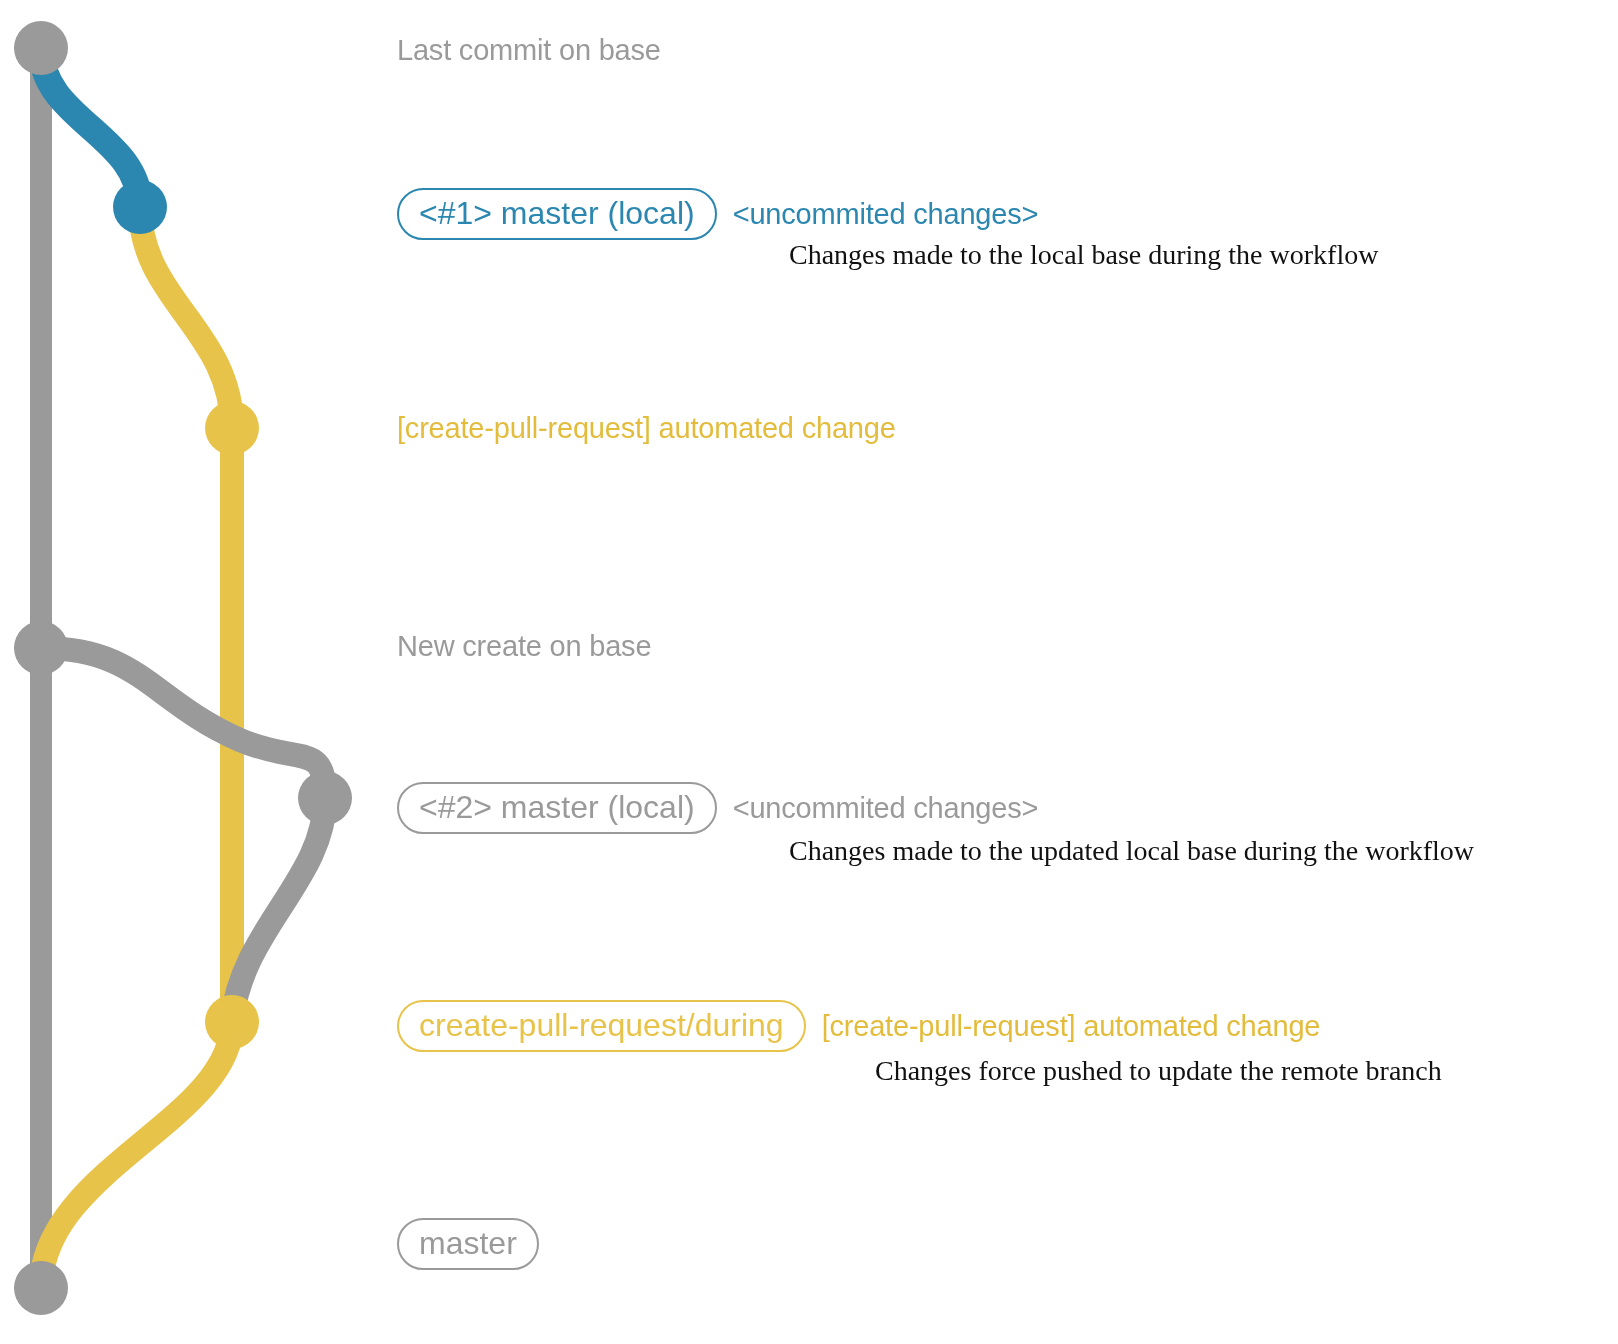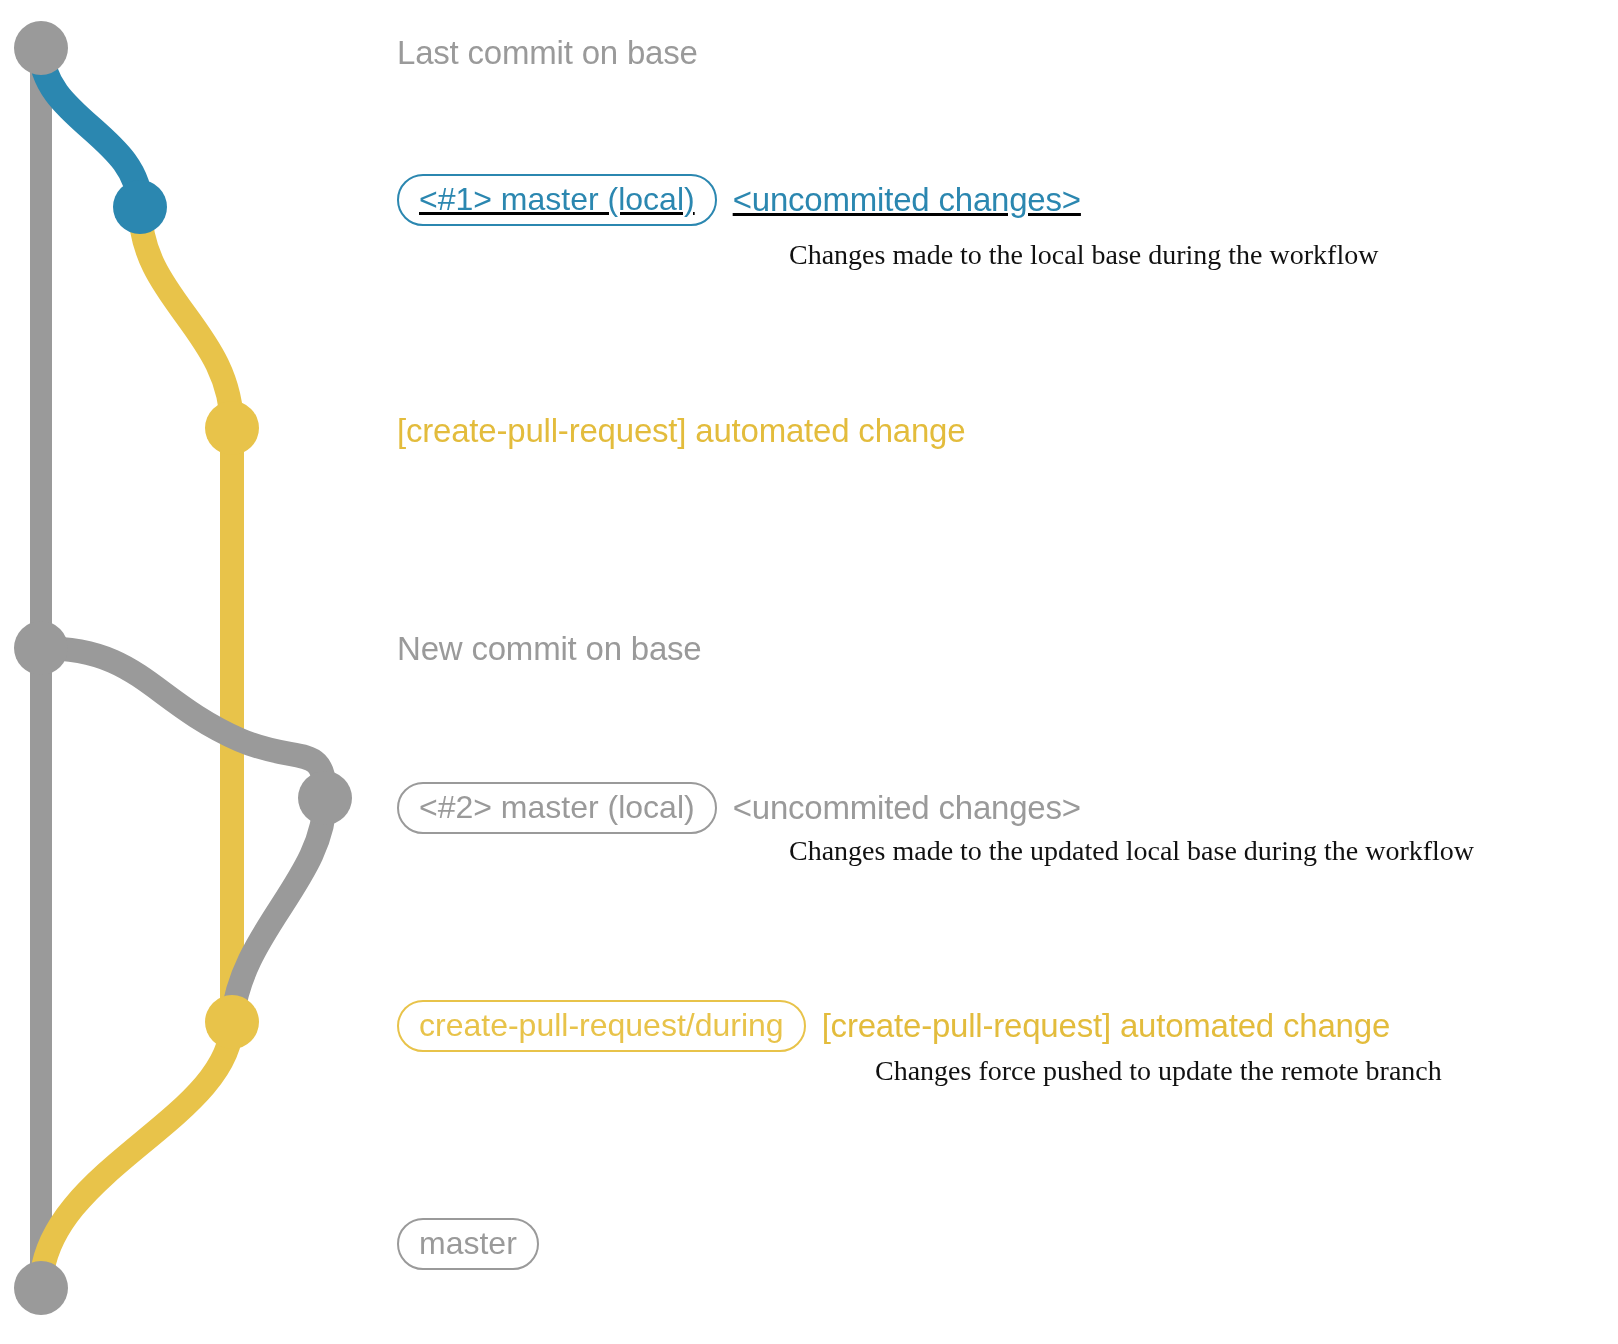--- a/index.html
+++ b/index.html
@@ -25,21 +25,21 @@
     width: 1618px;
     height: 1344px;
   }
   .row {
     position: absolute;
     display: flex;
     align-items: center;
   }
   .commit-title {
     font-family: "Liberation Sans", sans-serif;
-    font-size: 33px;
+    font-size: 29px;
     font-weight: 400;
     letter-spacing: -0.2px;
     white-space: nowrap;
   }
   .badge {
     display: inline-block;
     border: 2px solid #9a9a9a;
     border-radius: 26px;
     padding: 7px 20px 9px 20px;
     font-family: "Liberation Sans", sans-serif;
@@ -100,33 +100,33 @@
     <circle cx="41" cy="648" r="27" fill="#9a9a9a"></circle>
     <circle cx="325" cy="798" r="27" fill="#9a9a9a"></circle>
     <circle cx="232" cy="1022" r="27" fill="#e8c34a"></circle>
     <circle cx="41" cy="1288" r="27" fill="#9a9a9a"></circle>
   </svg>
 
   <div class="row" style="left:397px; top:34px;">
     <span class="commit-title title-gray">Last commit on base</span>
   </div>
 
-  <div class="row" style="left:397px; top:174px;text-decoration:underline;">
+  <div class="row" style="left:397px; top:188px;">
     <span class="badge blue">&lt;#1&gt; master (local)</span>
     <span class="badge-gap"></span>
     <span class="commit-title title-blue">&lt;uncommited changes&gt;</span>
   </div>
   <div class="desc" style="left:789px; top:239px;">Changes made to the local base during the workflow</div>
 
   <div class="row" style="left:397px; top:412px;">
     <span class="commit-title title-yellow">[create-pull-request] automated change</span>
   </div>
 
   <div class="row" style="left:397px; top:630px;">
-    <span class="commit-title title-gray">New commit on base</span>
+    <span class="commit-title title-gray">New create on base</span>
   </div>
 
   <div class="row" style="left:397px; top:782px;align-items:center;">
     <span class="badge gray">&lt;#2&gt; master (local)</span>
     <span class="badge-gap"></span>
     <span class="commit-title title-gray">&lt;uncommited changes&gt;</span>
   </div>
   <div class="desc" style="left:789px; top:835px;">Changes made to the updated local base during the workflow</div>
 
   <div class="row" style="left:397px; top:1000px;">

